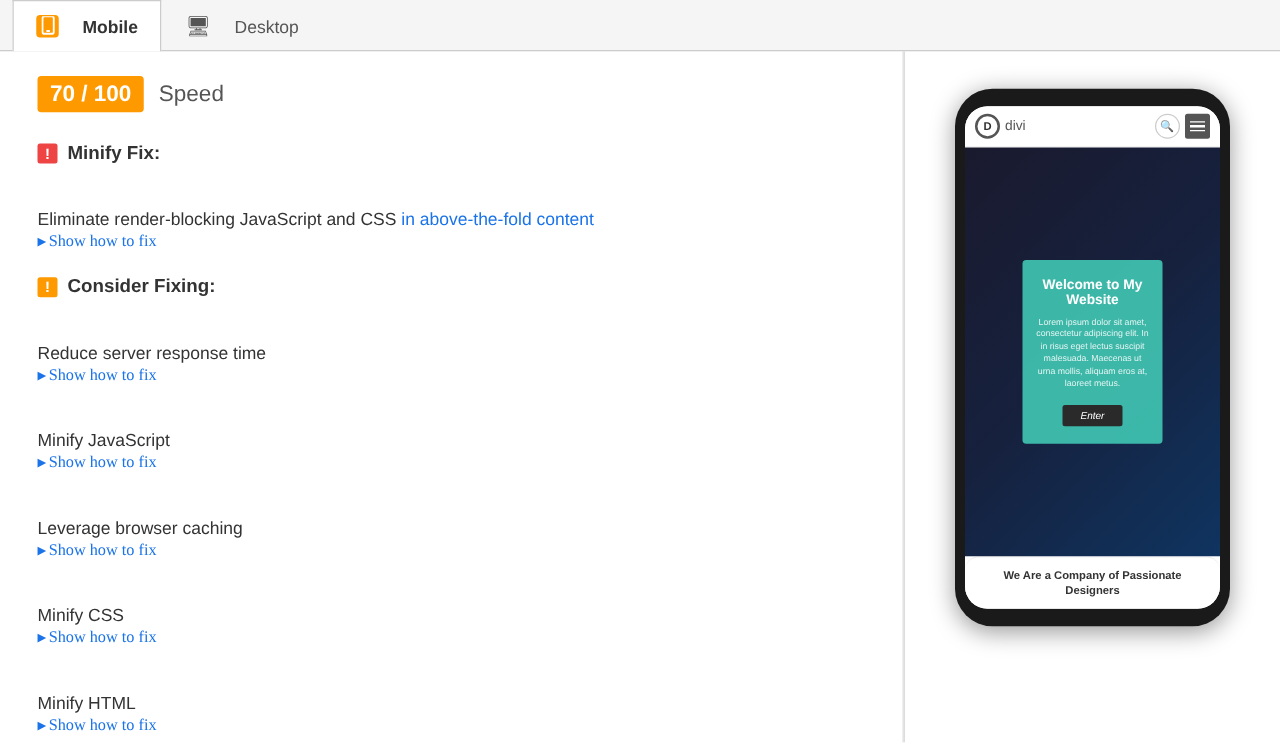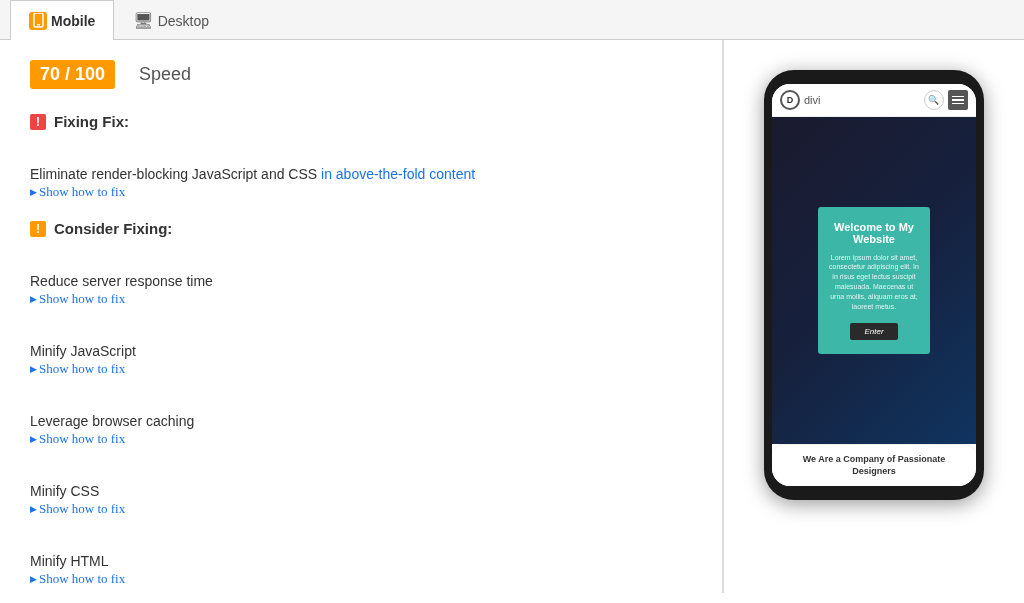--- a/index.html
+++ b/index.html
@@ -12,21 +12,21 @@
       padding: 0 10px;
     }
     .tab {
       display: flex;
       align-items: center;
       padding: 10px 18px;
       cursor: pointer;
       border: 1px solid transparent;
       border-bottom: none;
       margin-bottom: -1px;
-      gap: 4px;
+      gap: 19px;
       font-size: 14px;
       color: #555;
       background: transparent;
     }
     .tab.active {
       background: #fff;
       border-color: #ccc;
       color: #333;
       font-weight: bold;
     }
@@ -54,21 +54,21 @@
       width: 300px;
       display: flex;
       align-items: flex-start;
       justify-content: center;
       padding: 20px;
     }
 
     .score-section {
       display: flex;
       align-items: center;
-      gap: 24px;
+      gap: 12px;
       margin-bottom: 24px;
     }
     .score-badge {
       background: #f90;
       color: white;
       font-size: 18px;
       font-weight: bold;
       padding: 4px 10px;
       border-radius: 3px;
     }
@@ -306,21 +306,21 @@
   <div class="left-panel">
 
     <div class="score-section">
       <span class="score-badge">70 / 100</span>
       <span class="score-label">Speed</span>
     </div>
 
     <div class="section-block">
       <div class="section-header">
         <span class="icon-red">!</span>
-        <span>Fixing Fix:</span>
+        <span>Minify Fix:</span>
       </div>
       <div class="issue-item">
         <div class="issue-title">
           Eliminate render-blocking JavaScript and CSS <span class="highlight">in above-the-fold content</span>
         </div>
         <div class="show-how">Show how to fix</div>
       </div>
     </div>
 
     <div class="section-block">

